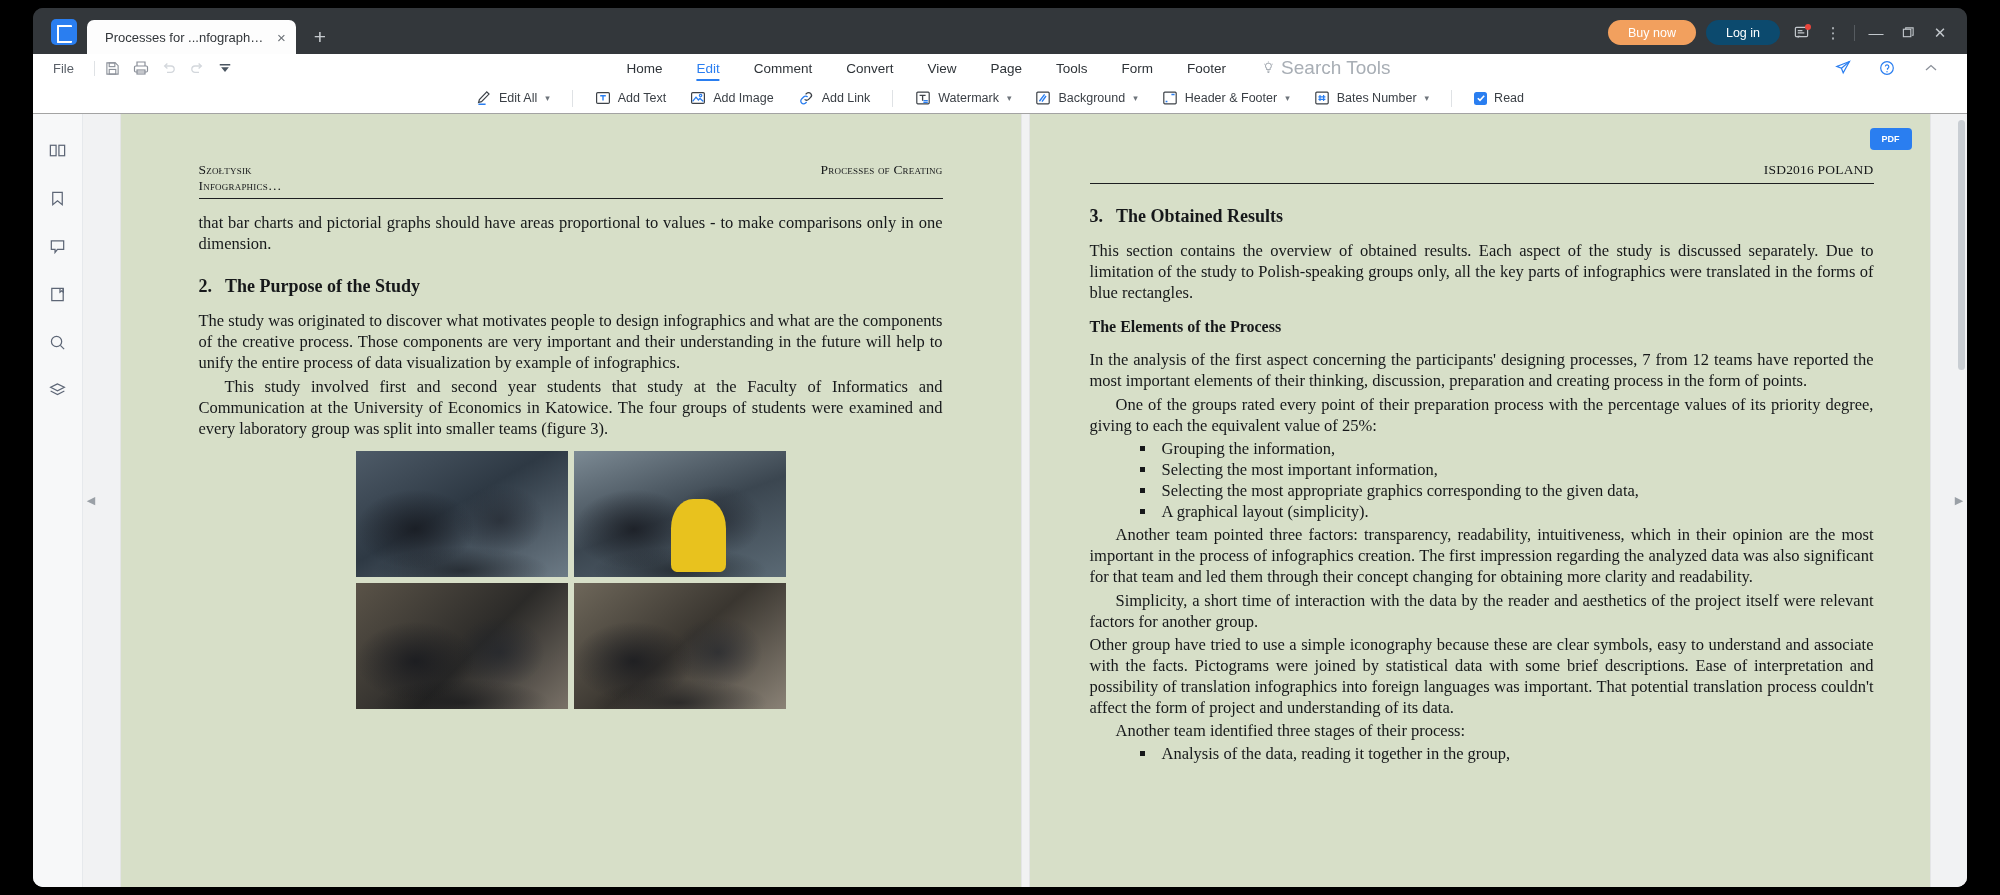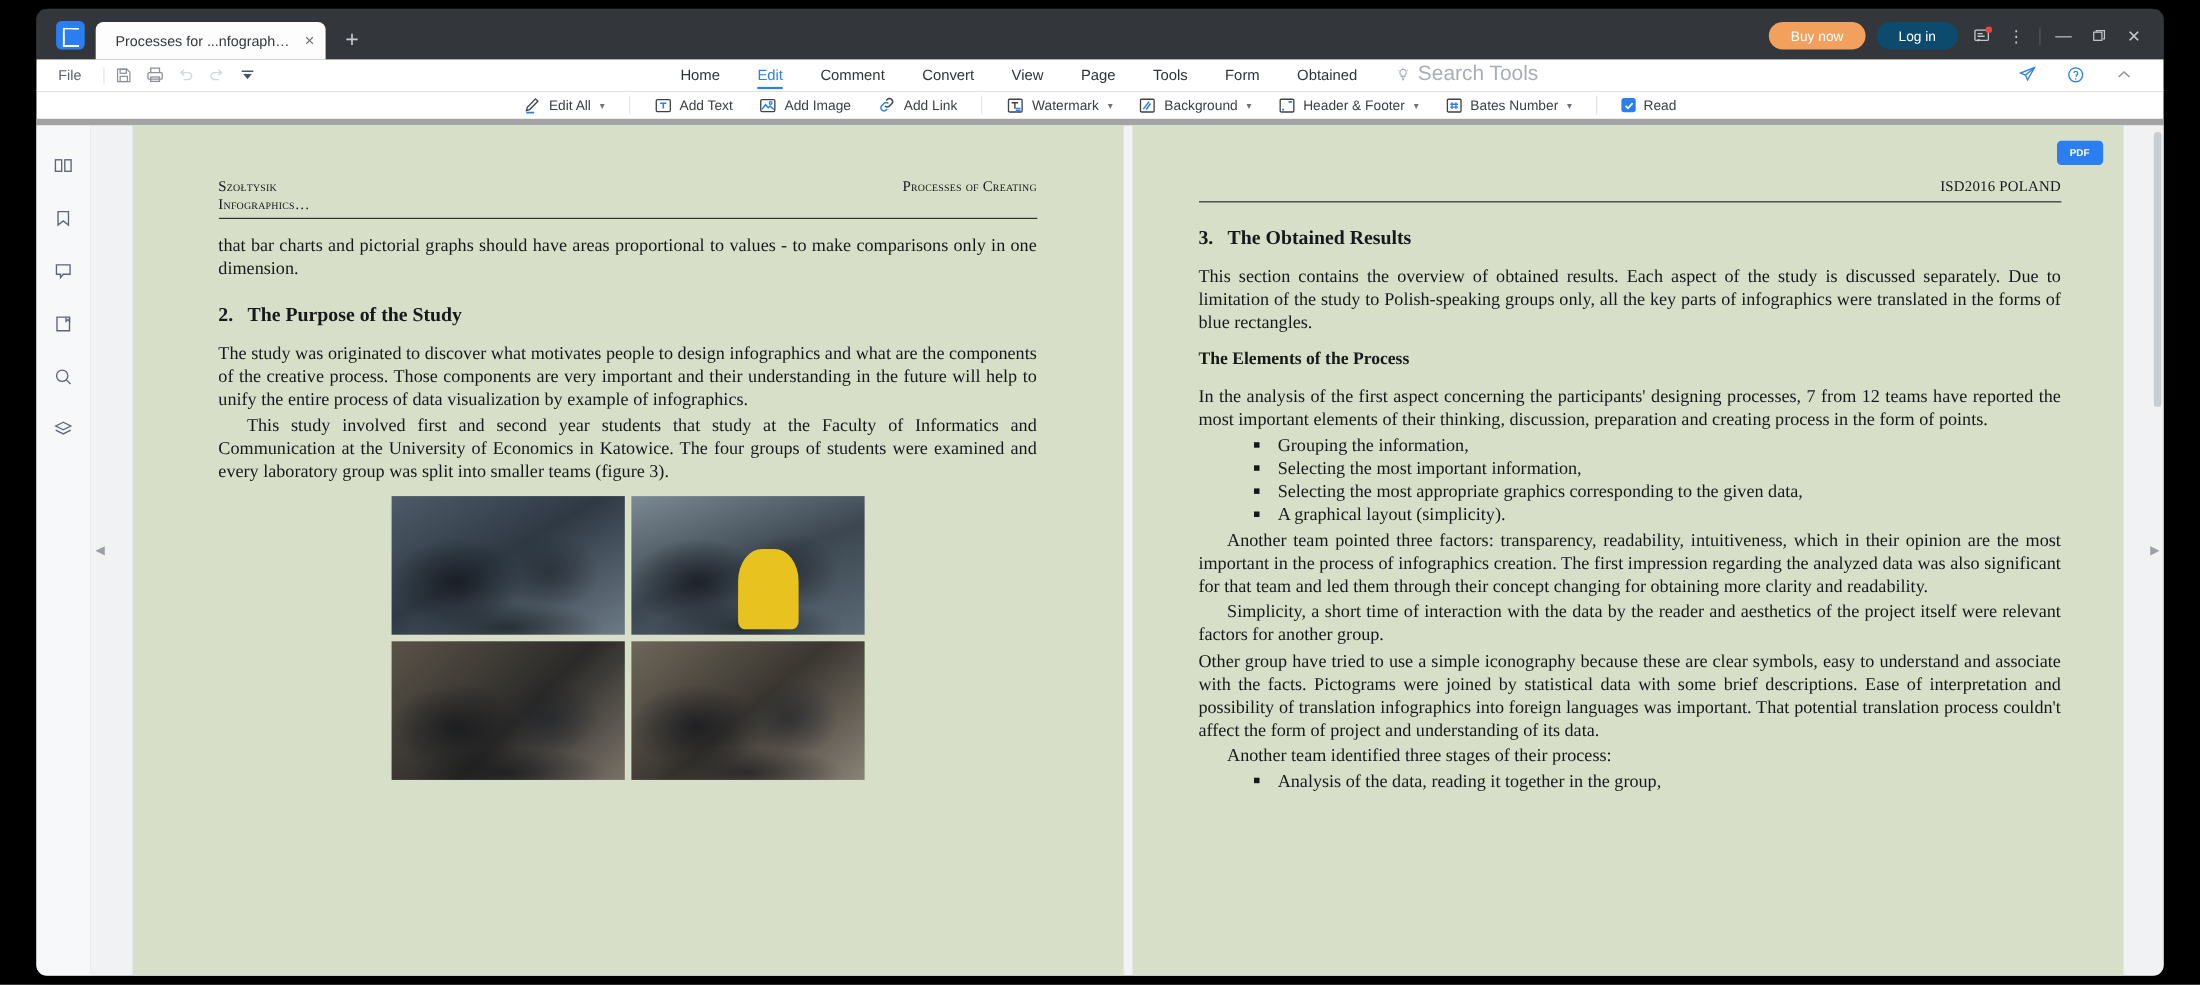--- a/index.html
+++ b/index.html
@@ -137,21 +137,21 @@
   .menubar-right {
     margin-left: auto; display: flex; align-items: center;
     gap: 16px; padding-right: 22px; color: #8b9099;
   }
 
   
   .edittoolbar {
     height: 31px; background: #ffffff;
     display: flex; align-items: center; justify-content: center;
     gap: 0; flex: none;
-    border-bottom: 6px solid #a3a3a3;
+    border-bottom: 1px solid #a3a3a3;
   }
   .tbtn {
     display: flex; align-items: center; gap: 7px;
     padding: 0 12px; height: 24px;
     font-size: 12.5px; color: #3a3f45; cursor: pointer;
     white-space: nowrap;
   }
   .tbtn svg { flex: none; }
   .caret { font-size: 9px; color: #6e747b; margin-left: 1px; }
   .tbsep { width: 1px; height: 17px; background: #dfe2e5; margin: 0 10px; }
@@ -355,21 +355,21 @@
 
     <div class="ribbon-tabs">
       <div class="rtab">Home</div>
       <div class="rtab active">Edit</div>
       <div class="rtab">Comment</div>
       <div class="rtab">Convert</div>
       <div class="rtab">View</div>
       <div class="rtab">Page</div>
       <div class="rtab">Tools</div>
       <div class="rtab">Form</div>
-      <div class="rtab">Obtained</div>
+      <div class="rtab">Footer</div>
       <div class="search-tools">
         <svg width="14" height="14" viewBox="0 0 16 16" fill="none" stroke="currentColor" stroke-width="1.2">
           <path d="M8 2.2a3.4 3.4 0 0 0-2 6.1v1.4h4V8.3a3.4 3.4 0 0 0-2-6.1z"></path>
           <path d="M6.6 11.4h2.8M7 13h2"></path>
             <path d="M8 .6v.8M3.2 3.2l.6.6M12.8 3.2l-.6.6"></path>
         </svg>
         <span>Search Tools</span>
       </div>
     </div>
 
@@ -572,20 +572,21 @@
             <div class="hrule-r"></div>
 
             <div class="h2">
               <span>3.</span>
               <span>The Obtained Results</span>
             </div>
 
             <p class="body-p">This section contains the overview of obtained results. Each aspect of the study is discussed separately. Due to limitation of the study to Polish-speaking groups only, all the key parts of infographics were translated in the forms of blue rectangles.</p>
             <div class="h3">The Elements of the Process</div>
             <p class="body-p">In the analysis of the first aspect concerning the participants' designing processes, 7 from 12 teams have reported the most important elements of their thinking, discussion, preparation and creating process in the form of points.</p>
+            <p class="body-p tight indent">One of the groups rated every point of their preparation process with the percentage values of its priority degree, giving to each the equivalent value of 25%:</p>
 
             <ul class="bullets">
               <li>Grouping the information,</li>
               <li>Selecting the most important information,</li>
               <li>Selecting the most appropriate graphics corresponding to the given data,</li>
               <li>A graphical layout (simplicity).</li>
             </ul>
 
             <p class="body-p tight indent">Another team pointed three factors: transparency, readability, intuitiveness, which in their opinion are the most important in the process of infographics creation. The first impression regarding the analyzed data was also significant for that team and led them through their concept changing for obtaining more clarity and readability.</p>
             <p class="body-p tight indent">Simplicity, a short time of interaction with the data by the reader and aesthetics of the project itself were relevant factors for another group.</p>

